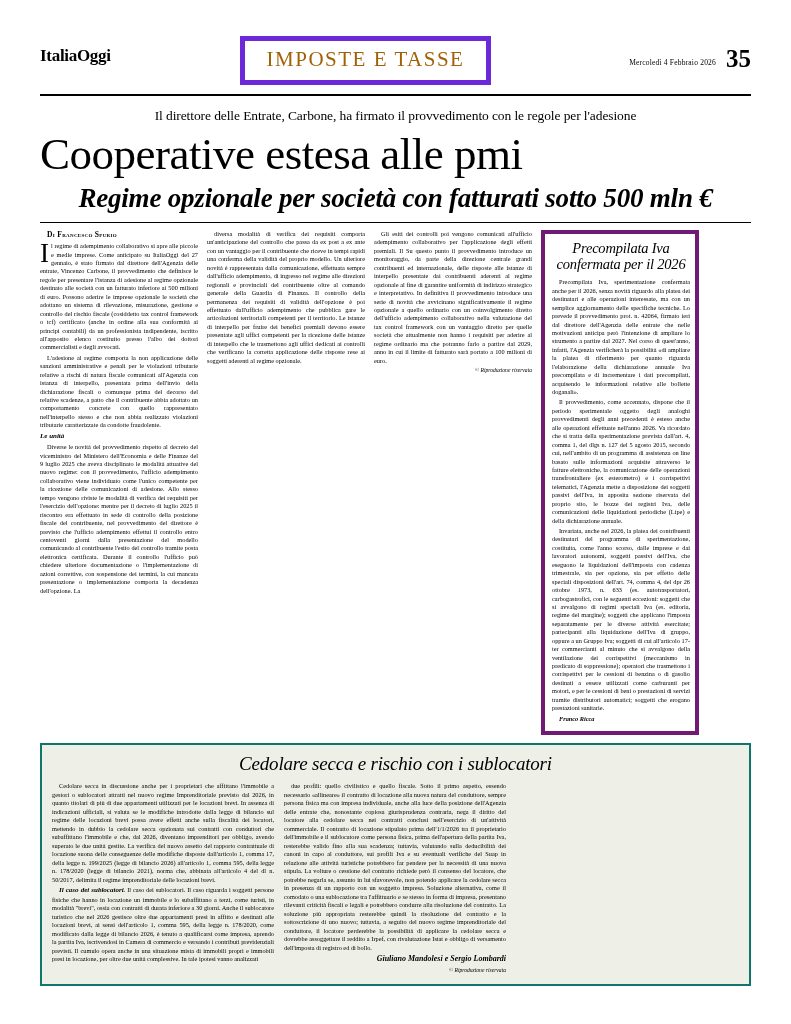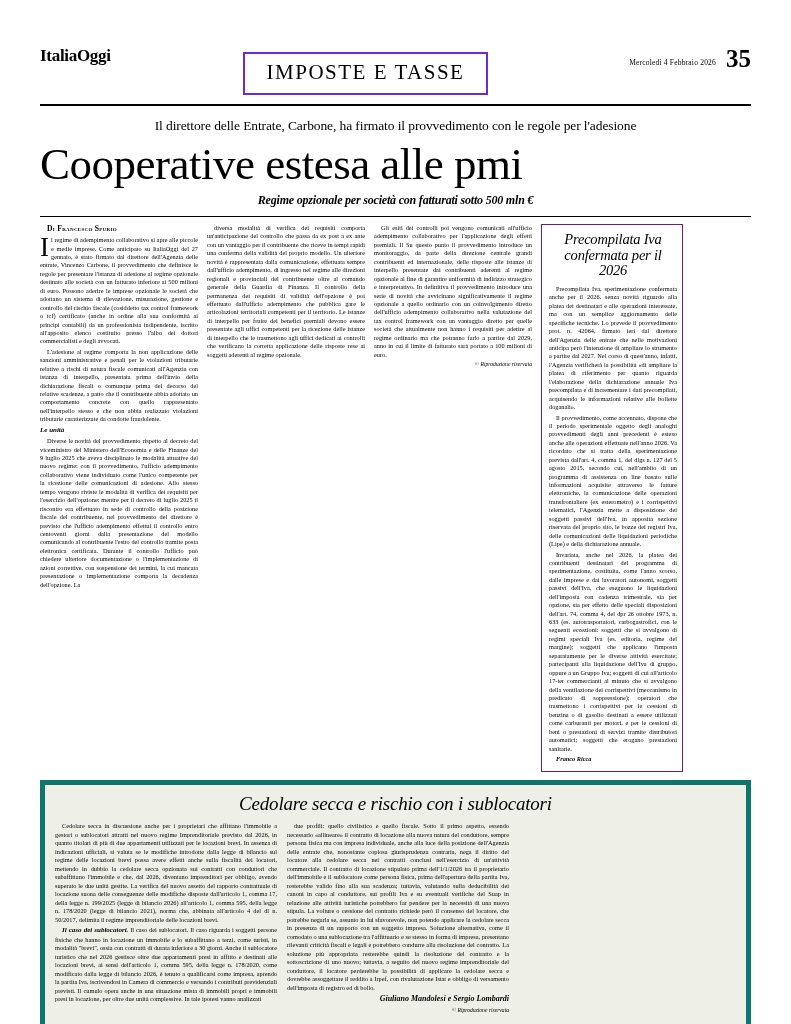--- a/index.html
+++ b/index.html
@@ -33,27 +33,27 @@
   .brand {
     font-family: "Liberation Serif", serif;
     font-weight: bold;
     font-size: 17px;
     letter-spacing: -0.3px;
     padding-top: 12px;
     width: 150px;
   }
   .brand .oggi { font-style: normal; }
   .section-box {
-    border: 2px solid #6d28d9;
+    border: 5px solid #6d28d9;
     padding: 6px 22px 8px 22px;
     font-family: "Liberation Serif", serif;
     font-size: 21px;
     letter-spacing: 1.5px;
-    color: #000000;
-    margin-top: 18px;
+    color: #a16207;
+    margin-top: 2px;
   }
   .masthead-right {
     width: 210px;
     text-align: right;
     display: flex;
     align-items: flex-end;
     justify-content: flex-end;
     gap: 10px;
     padding-top: 14px;
   }
@@ -80,21 +80,21 @@
     text-align: left;
     font-size: 45px;
     line-height: 1;
     margin-top: 8px;
     letter-spacing: -0.5px;
   }
   .subhead {
     text-align: center;
     font-style: italic;
     font-weight: bold;
-    font-size: 12px;
+    font-size: 27px;
     margin-top: 6px;
     letter-spacing: -0.2px;
   }
   .rule-thin { border-bottom: 1px solid #000; margin-top: 8px; }
 
   
   .cols {
     display: flex;
     gap: 9px;
     margin-top: 7px;
@@ -131,22 +131,22 @@
   .endmark {
     text-align: right;
     font-size: 5.6px;
     font-style: italic;
     margin-top: 3px;
     text-indent: 0;
   }
 
   
   .side-box {
-    width: 142px;
-    border: 1px solid #701a75;
+    width: 158px;
+    border: 4px solid #701a75;
     box-sizing: border-box;
     padding: 7px 5px 6px 7px;
   }
   .side-box h2 {
     margin: 0 0 6px 0;
     text-align: center;
     font-style: italic;
     font-weight: normal;
     font-size: 14.5px;
     line-height: 1.08;
@@ -164,21 +164,21 @@
     font-weight: bold;
     font-style: italic;
     font-size: 8px;
     margin-top: 4px;
     text-indent: 0;
   }
 
   
   .feature {
     margin-top: 8px;
-    border: 5px solid #0f766e;
+    border: 2px solid #0f766e;
     background: #eef0e8;
     box-sizing: border-box;
     padding: 8px 10px 8px 10px;
   }
   .feature h2 {
     margin: 0 0 7px 0;
     text-align: center;
     font-style: italic;
     font-weight: normal;
     font-size: 19px;

